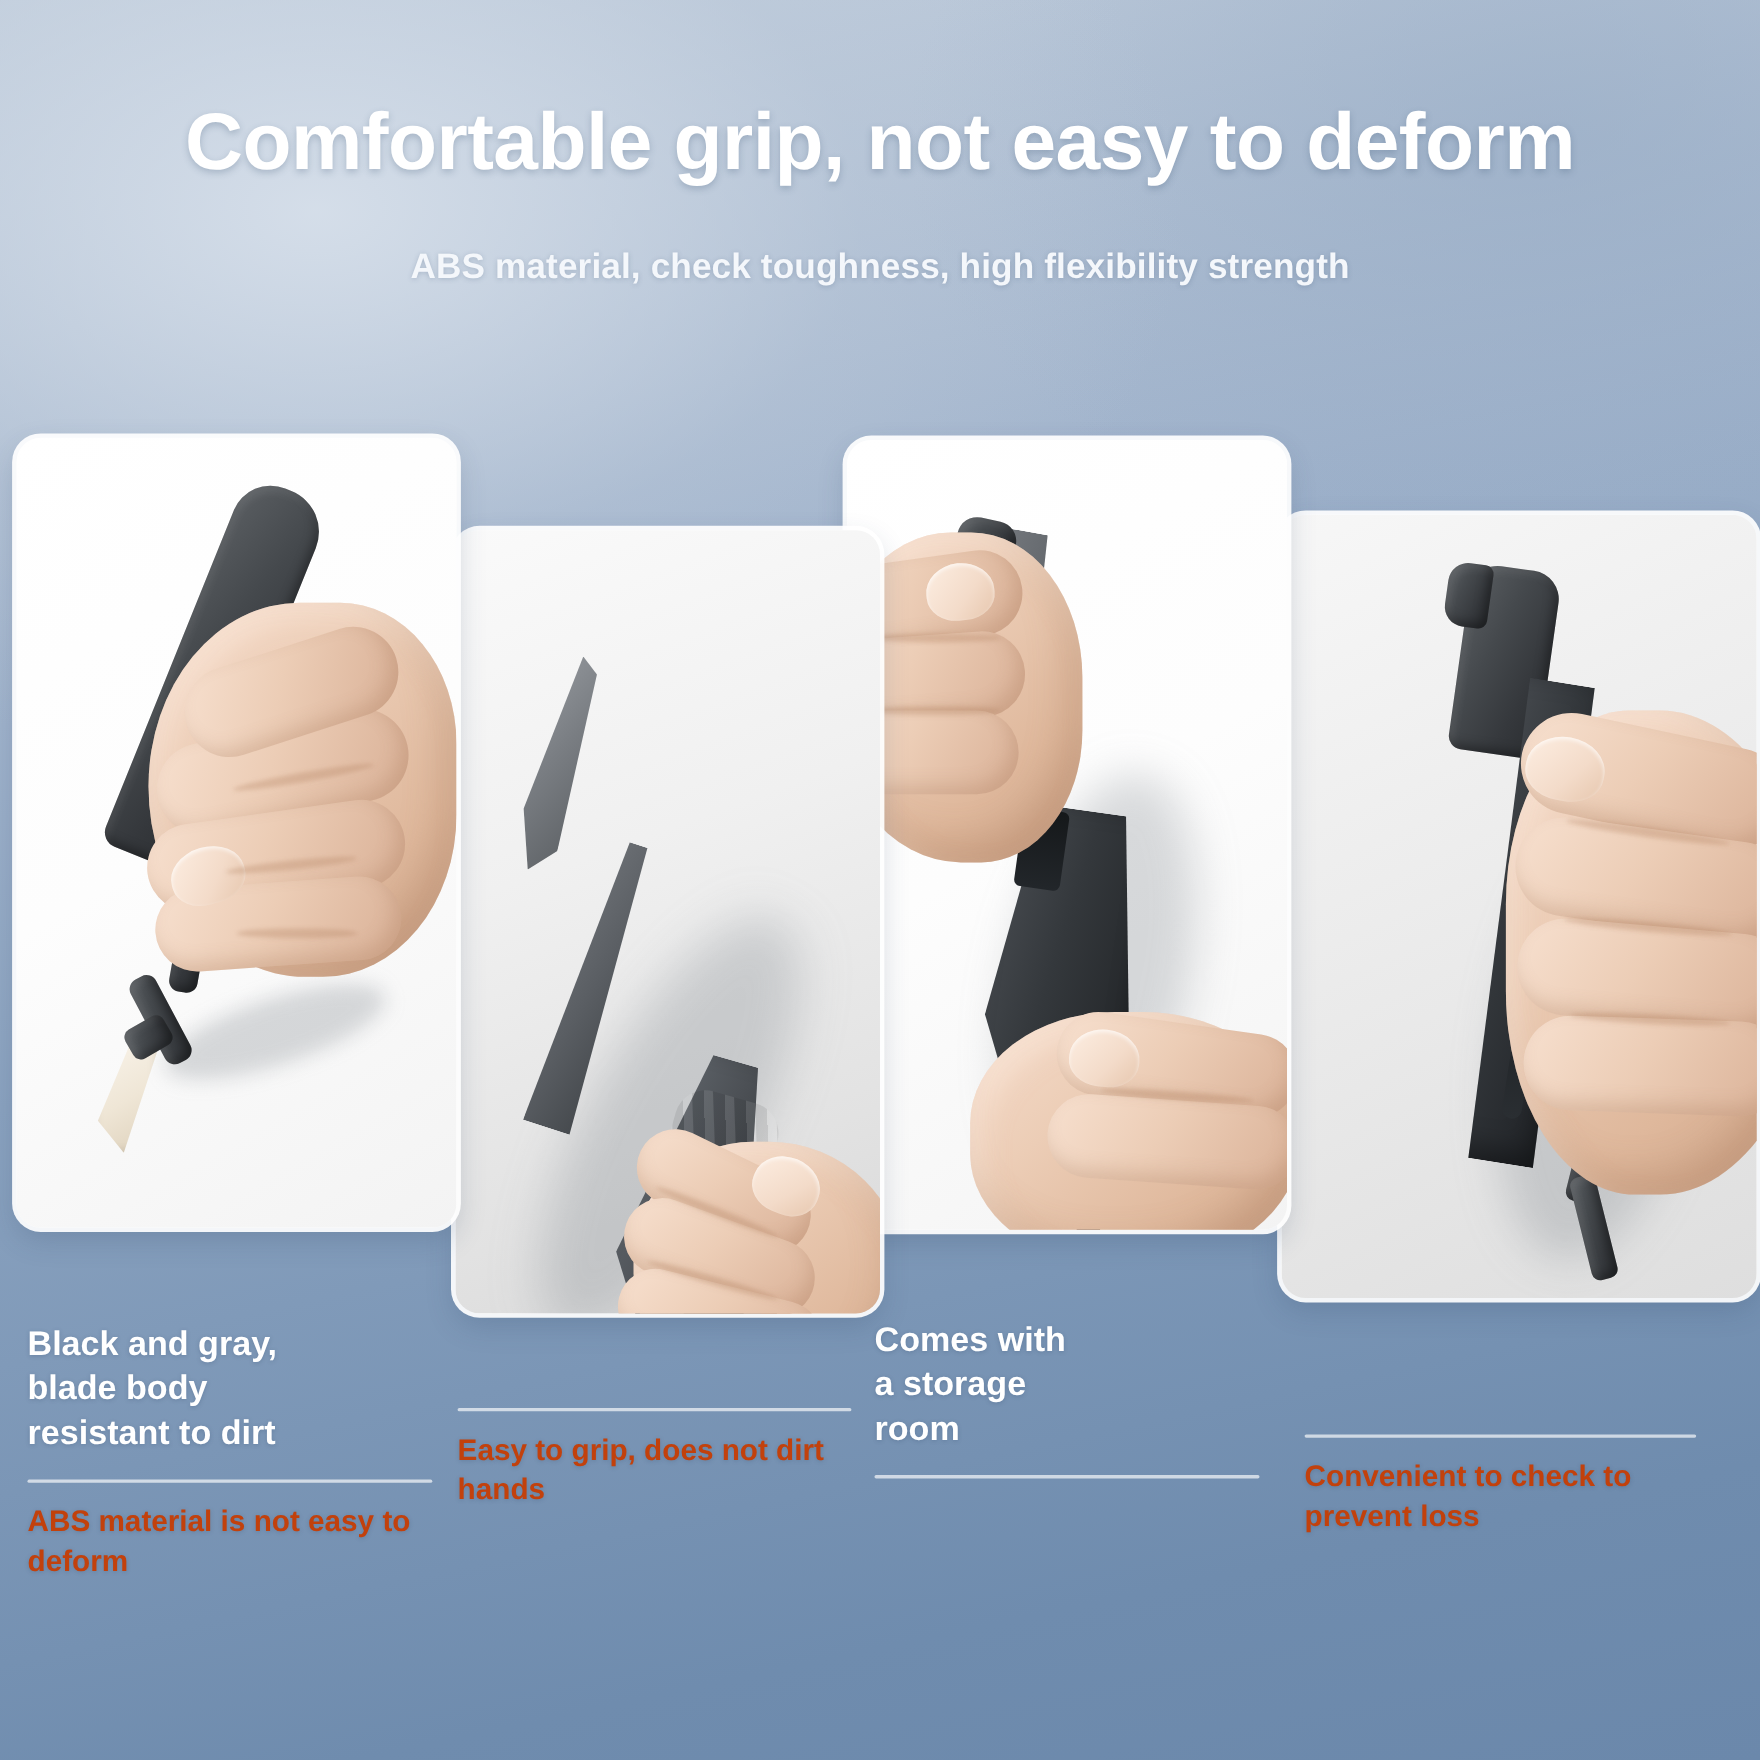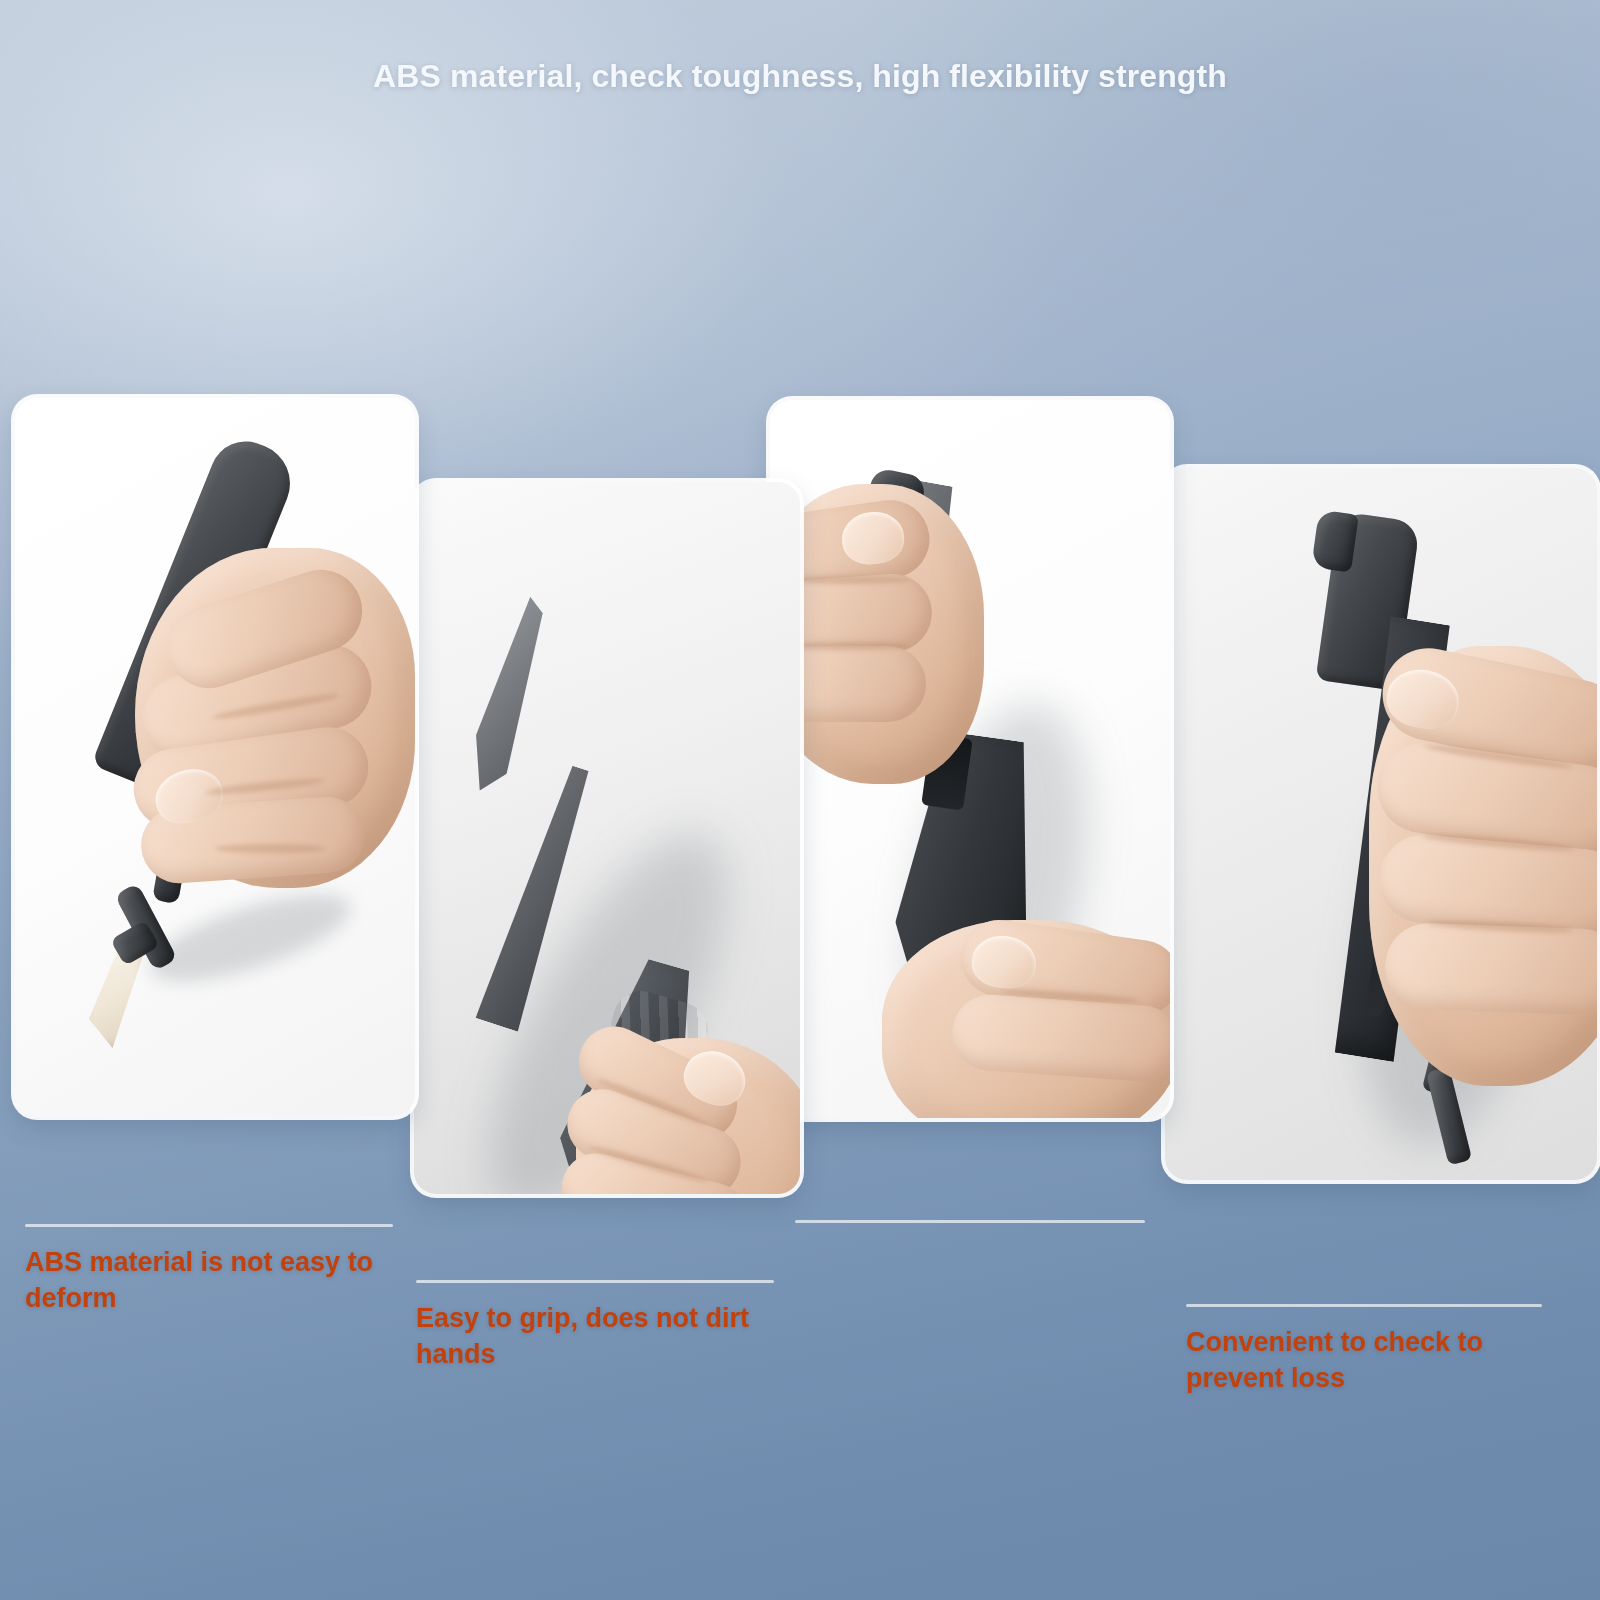--- a/index.html
+++ b/index.html
@@ -120,20 +120,21 @@
   #cap-4 { left:1186px; top:1282px; width:386px; }
   #cap-1 .cap-rule { width:368px; }
   #cap-2 .cap-rule { width:358px; }
   #cap-3 .cap-rule { width:350px; }
   #cap-4 .cap-rule { width:356px; }
 </style>
 </head>
 <body>
 
 <div class="headline-wrap">
+  <div class="headline">Comfortable grip, not easy to deform</div>
   <div class="subhead">ABS material, check toughness, high flexibility strength</div>
 </div>
 
 <div class="card" id="card-1">
   <div class="photo">
     <div class="bg-white"></div>
 
     <div class="tool-shadow" style="left:130px; top:510px; width:210px; height:60px; transform:rotate(-18deg);"></div>
 
     <div class="tool-dark" style="left:208px; top:48px; width:82px; height:360px; border-radius:36px 40px 14px 14px; transform:rotate(22deg); transform-origin:50% 0%;"></div>
@@ -266,32 +267,38 @@
     <div class="finger" style="left:214px; top:374px; width:248px; height:88px; transform:rotate(5deg);"></div>
     <div class="finger" style="left:220px; top:458px; width:240px; height:86px; transform:rotate(2deg);"></div>
     <div class="nail" style="left:222px; top:202px; width:72px; height:58px; transform:rotate(10deg);"></div>
     <div class="crease" style="left:258px; top:284px; width:150px; height:9px; transform:rotate(8deg);"></div>
     <div class="crease" style="left:256px; top:370px; width:154px; height:9px; transform:rotate(5deg);"></div>
     <div class="crease" style="left:262px; top:454px; width:146px; height:9px; transform:rotate(3deg);"></div>
   </div>
 </div>
 
 <div class="caption" id="cap-1">
+  <div class="cap-title">Black and gray,
+blade body
+resistant to dirt</div>
   <div class="cap-rule"></div>
   <div class="cap-sub">ABS material is not easy to
 deform</div>
 </div>
 
 <div class="caption" id="cap-2">
   <div class="cap-rule"></div>
   <div class="cap-sub">Easy to grip, does not dirt
 hands</div>
 </div>
 
 <div class="caption" id="cap-3">
+  <div class="cap-title">Comes with
+a storage
+room</div>
   <div class="cap-rule"></div>
 </div>
 
 <div class="caption" id="cap-4">
   <div class="cap-rule"></div>
   <div class="cap-sub">Convenient to check to
 prevent loss</div>
 </div>
 
 </body></html>

